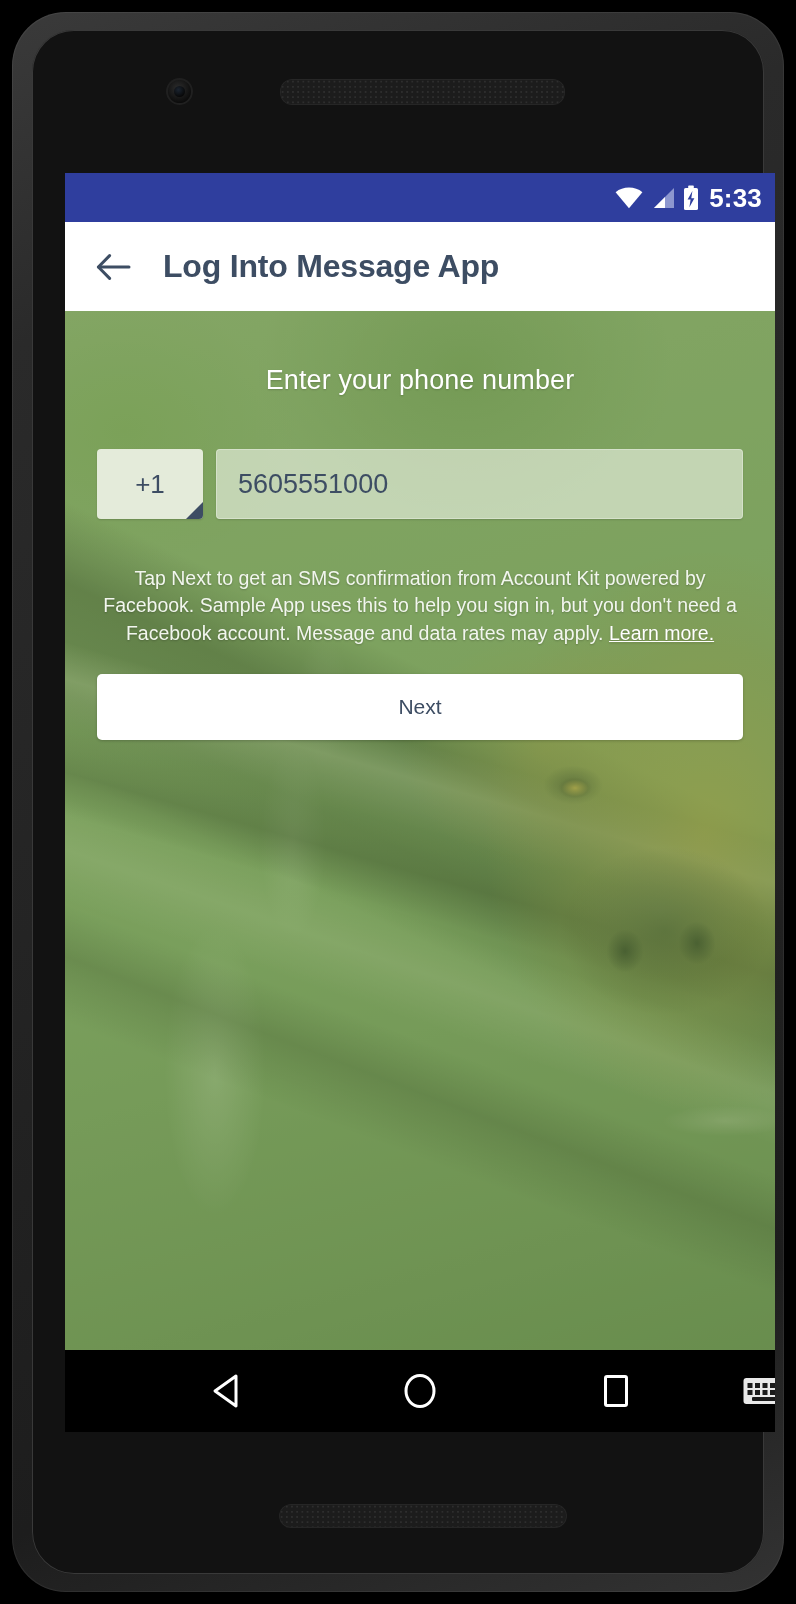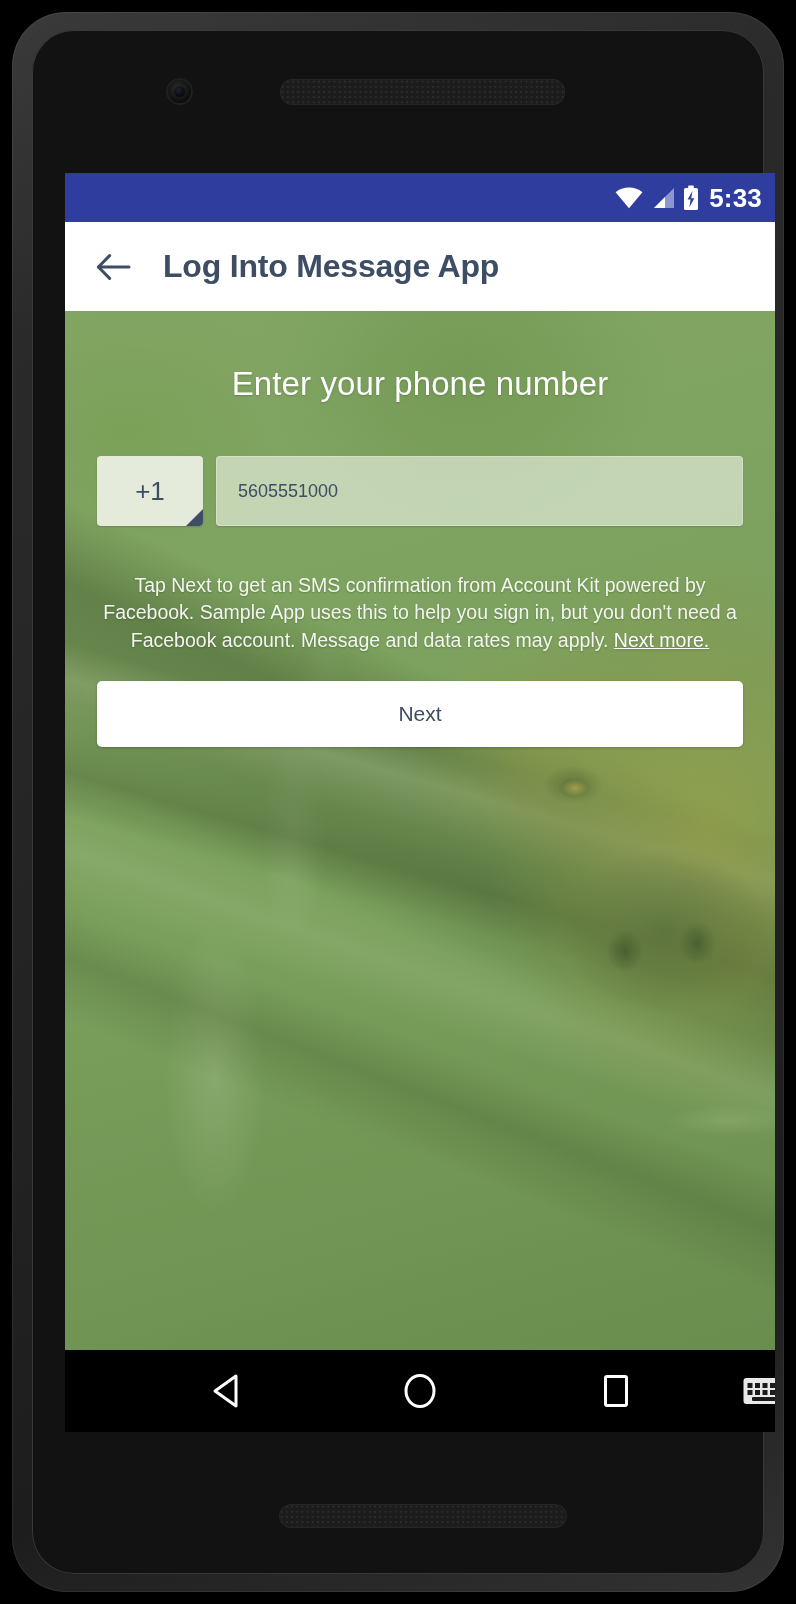--- a/index.html
+++ b/index.html
@@ -176,21 +176,21 @@
   #app-content {
     position: relative;
     z-index: 3;
     padding: 0 32px;
     text-align: center;
   }
 
   #prompt-label {
     margin-top: 54px;
     color: #ffffff;
-    font-size: 33px;
+    font-size: 27px;
     letter-spacing: 0.1px;
     text-shadow: 0 1px 2px rgba(0,0,0,0.18);
   }
 
   
   #phone-row {
     margin-top: 53px;
     display: flex;
     gap: 13px;
     align-items: stretch;
@@ -221,21 +221,21 @@
   }
   #phone-number-input {
     flex: 1;
     height: 70px;
     border: none;
     border-radius: 4px;
     background: rgba(238,243,230,0.62);
     box-shadow: 0 1px 2px rgba(0,0,0,0.14), inset 0 0 0 1px rgba(255,255,255,0.30);
     padding: 0 22px;
     font-family: "Liberation Sans", sans-serif;
-    font-size: 18px;
+    font-size: 27px;
     color: #3d4d63;
     outline: none;
   }
   #phone-number-input::placeholder { color: #6f7d90; }
 
   
   #legal-text {
     margin-top: 46px;
     color: #f2f6ee;
     font-size: 19.5px;
@@ -328,21 +328,21 @@
           <div id="prompt-label">Enter your phone number</div>
 
           <div id="phone-row">
             <div id="country-code-button">
               <span id="country-code-value">+1</span>
               <span id="country-dropdown-arrow"></span>
             </div>
             <input id="phone-number-input" type="text" value="5605551000" style="">
           </div>
 
-          <div id="legal-text"><span>Tap Next to get an SMS confirmation from Account Kit powered by Facebook. Sample App uses this to help you sign in, but you don't need a Facebook account. Message and data rates may apply. </span><span id="learn-more-link">Next more.</span></div>
+          <div id="legal-text"><span>Tap Next to get an SMS confirmation from Account Kit powered by Facebook. Sample App uses this to help you sign in, but you don't need a Facebook account. Message and data rates may apply. </span><span id="learn-more-link">Learn more.</span></div>
 
           <button id="next-button">Next</button>
         </div>
       </div>
 
       <div id="nav-bar">
         <div class="nav-button" id="nav-back">
           <svg width="34" height="36" viewBox="0 0 34 36" aria-hidden="true">
             <path d="M26 3 L5 18 L26 33 Z" fill="none" stroke="#ffffff" stroke-width="3" stroke-linejoin="round"></path>
           </svg>

